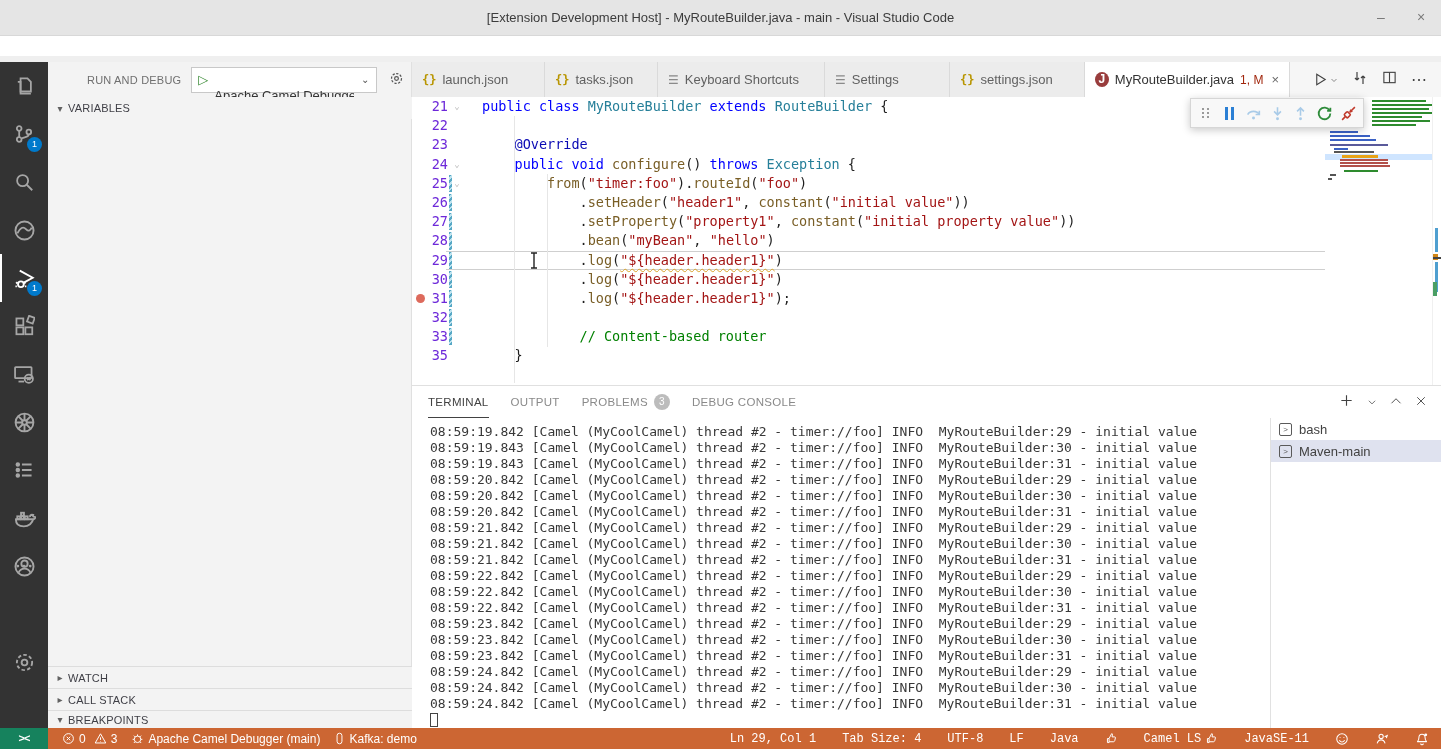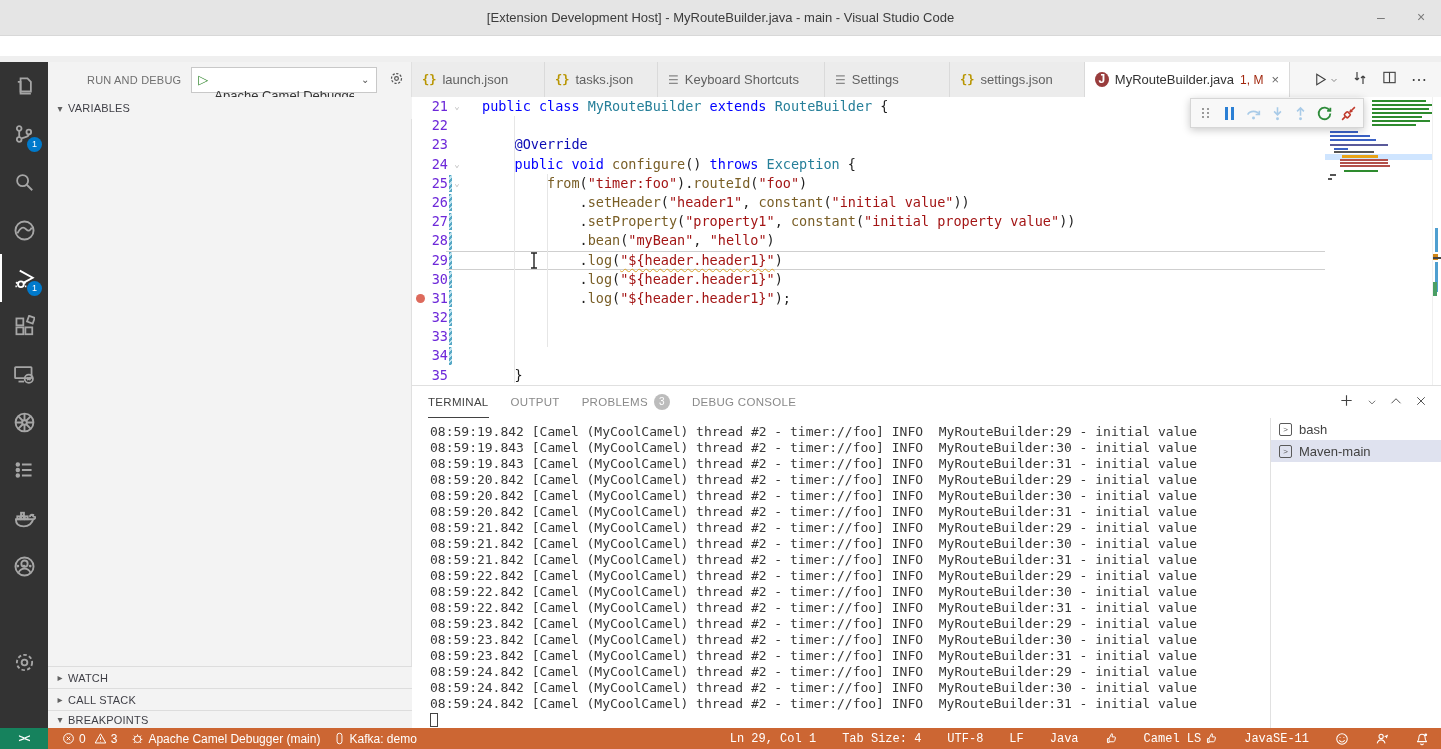--- a/index.html
+++ b/index.html
@@ -402,27 +402,21 @@
           <span class="cl-num">32</span>
           <span class="cl-mod on"></span>
           <span class="cl-fold"></span>
           <span class="cl-code"></span>
         </div>
         <div class="code-line">
           <span class="cl-bp"></span>
           <span class="cl-num">33</span>
           <span class="cl-mod on"></span>
           <span class="cl-fold"></span>
-        </div>
-        <div class="code-line">
-          <span class="cl-bp"></span>
-          <span class="cl-num">34</span>
-          <span class="cl-mod on"></span>
-          <span class="cl-fold"></span>
-          <span class="cl-code"></span>
+          <span class="cl-code"><span class="pl">            </span><span class="com">// Content-based router</span></span>
         </div>
         <div class="code-line">
           <span class="cl-bp"></span>
           <span class="cl-num">35</span>
           <span class="cl-mod"></span>
           <span class="cl-fold"></span>
           <span class="cl-code"><span class="pl">    }</span></span>
         </div>
       </div>
     <div class="indent-guide abs" style="left:102px; top:19px; height:267px"></div>

